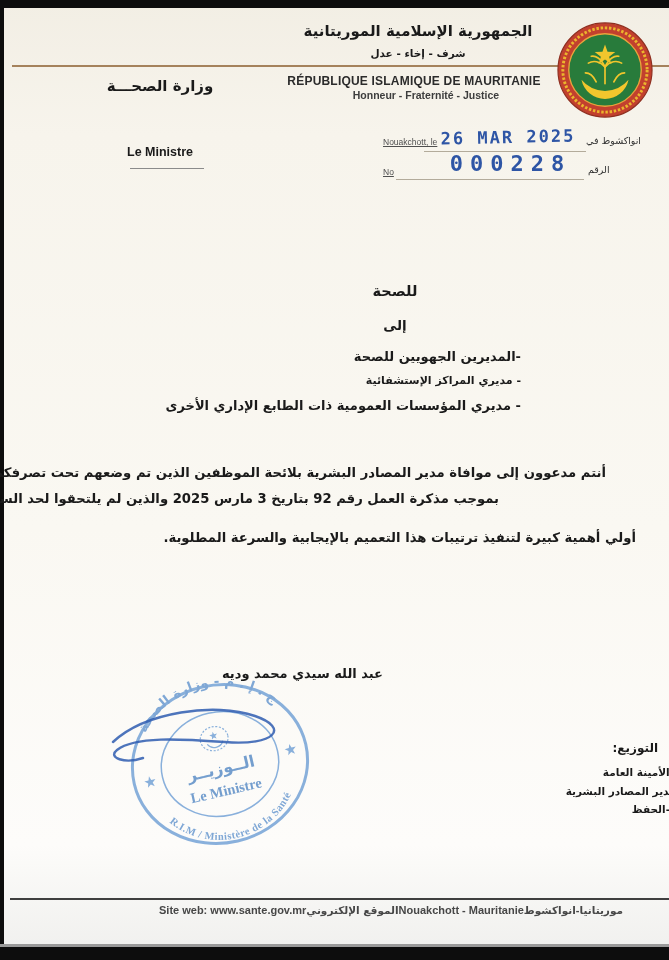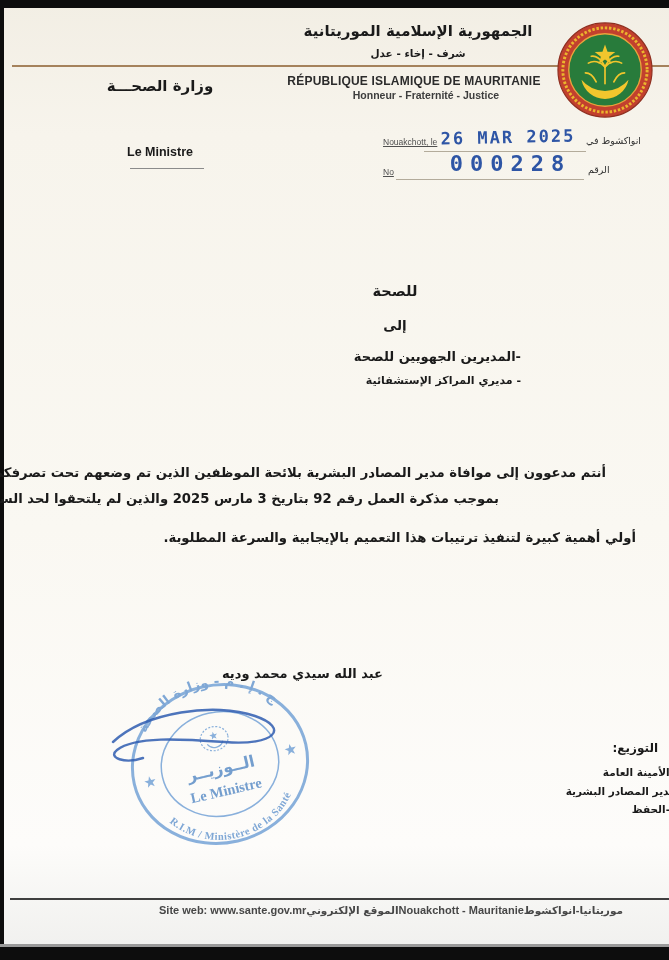--- a/index.html
+++ b/index.html
@@ -67,20 +67,21 @@
   <div class="abs smalllabel" style="left:383px;top:167px">No</div>
   <div class="abs thinline" style="left:396px;top:179px;width:188px"></div>
   <div class="abs ctr stampblue" style="left:428px;top:151px;width:165px;font-size:22px;letter-spacing:7px">000228</div>
   <div class="abs ar" style="left:588px;top:164px;font-size:9.5px;color:#333">الرقم</div>
 
   <div class="abs ar ctr b" style="left:330px;top:283px;width:130px;font-size:14.5px">للصحة</div>
   <div class="abs ar ctr b" style="left:330px;top:317px;width:130px;font-size:13.5px">إلى</div>
 
   <div class="abs ar b" style="right:169px;top:349px;font-size:13px">-المديرين الجهويين للصحة</div>
   <div class="abs ar b" style="right:169px;top:374px;font-size:11px">- مديري المراكز الإستشفائية</div>
+  <div class="abs ar b" style="right:169px;top:398px;font-size:13px">- مديري المؤسسات العمومية ذات الطابع الإداري الأخرى</div>
 
   <div class="abs ar b" style="right:84px;top:465px;font-size:13.2px">أنتم مدعوون إلى موافاة مدير المصادر البشرية  بلائحة الموظفين الذين تم وضعهم  تحت تصرفكم</div>
   <div class="abs ar b" style="right:191px;top:491px;font-size:13.2px">بموجب مذكرة العمل رقم 92 بتاريخ 3 مارس 2025 والذين لم يلتحقوا لحد الساعة بأماكن عملهم.</div>
   <div class="abs ar b" style="right:54px;top:530px;font-size:13.2px">أولي أهمية كبيرة لتنفيذ ترتيبات هذا التعميم بالإيجابية والسرعة المطلوبة.</div>
 
   <div class="abs ar b" style="right:307px;top:666px;font-size:13px">عبد الله سيدي محمد وديه</div>
 
   <svg class="abs" style="left:95px;top:672px" width="250" height="185" viewBox="0 0 250 185">
     <g transform="translate(125,92) rotate(-13)" opacity="0.88">
       <ellipse rx="88" ry="79" fill="none" stroke="#7aa6d8" stroke-width="3"></ellipse>

